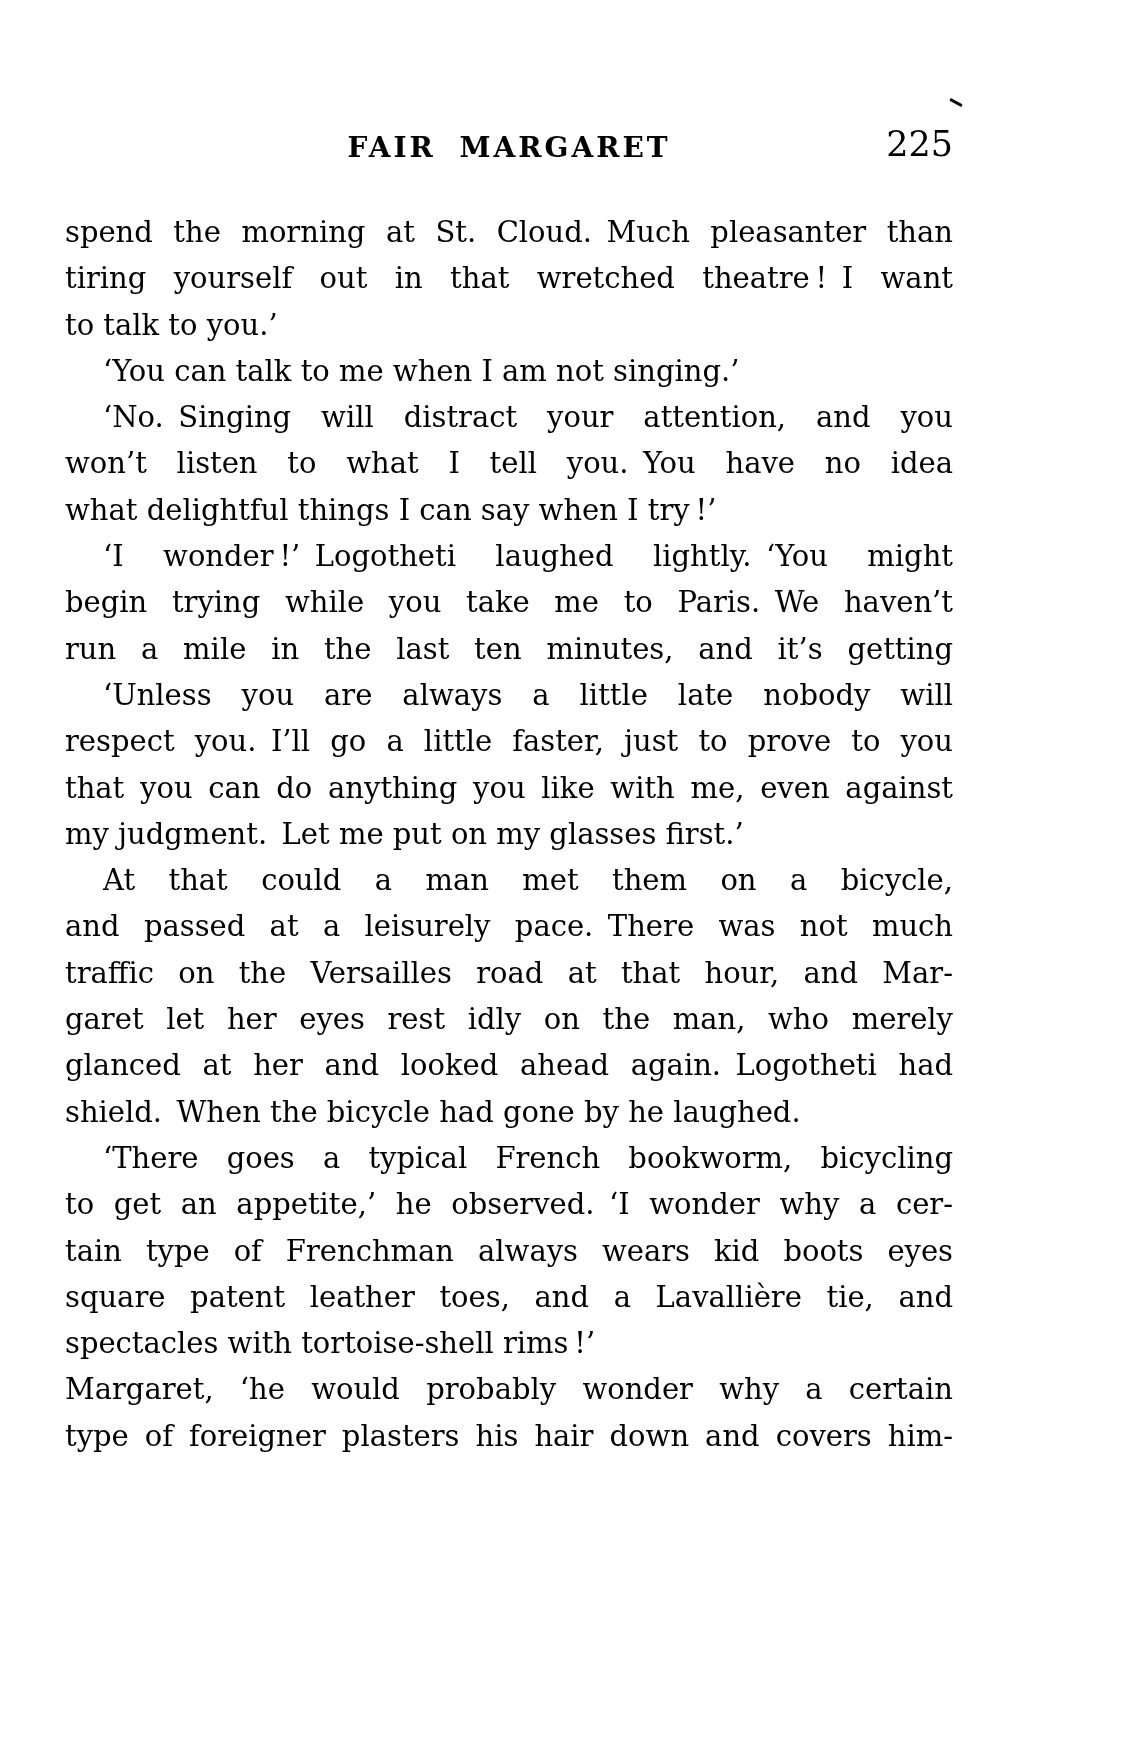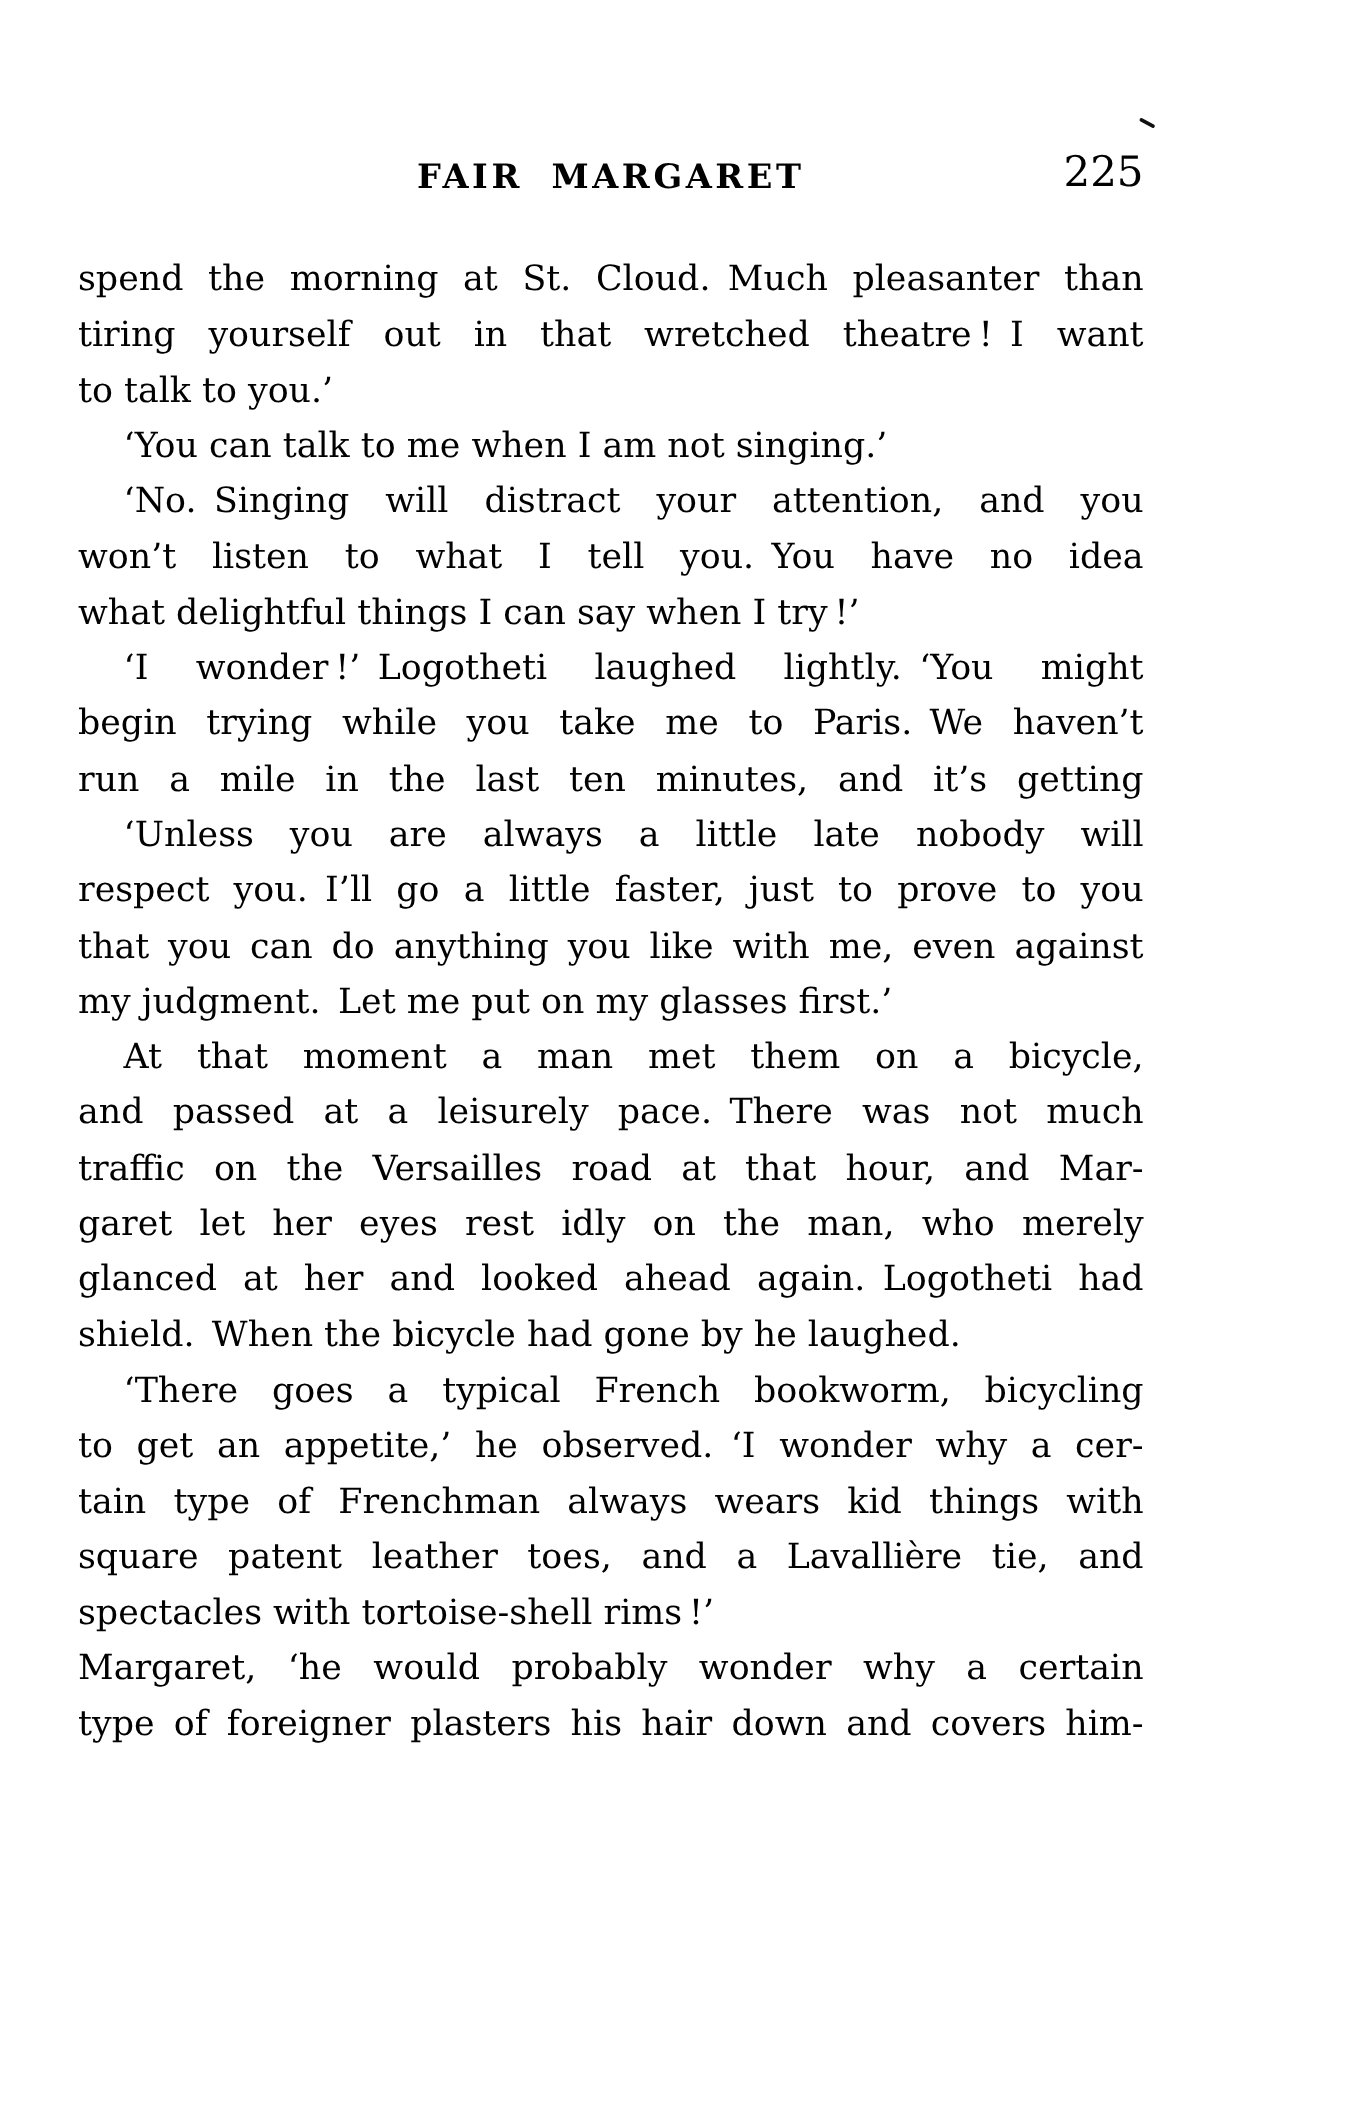--- a/index.html
+++ b/index.html
@@ -102,29 +102,29 @@
       <div class="line indent">‘No. Singing will distract your attention, and you</div>
       <div class="line">won’t listen to what I tell you. You have no idea</div>
       <div class="line end">what delightful things I can say when I try !’</div>
       <div class="line indent">‘I wonder !’ Logotheti laughed lightly. ‘You might</div>
       <div class="line">begin trying while you take me to Paris. We haven’t</div>
       <div class="line">run a mile in the last ten minutes, and it’s getting</div>
       <div class="line indent">‘Unless you are always a little late nobody will</div>
       <div class="line">respect you. I’ll go a little faster, just to prove to you</div>
       <div class="line">that you can do anything you like with me, even against</div>
       <div class="line end">my judgment. Let me put on my glasses first.’</div>
-      <div class="line indent">At that moment a man met them on a bicycle,</div>
+      <div class="line indent">At that could a man met them on a bicycle,</div>
       <div class="line">and passed at a leisurely pace. There was not much</div>
       <div class="line">traffic on the Versailles road at that hour, and Mar-</div>
       <div class="line">garet let her eyes rest idly on the man, who merely</div>
       <div class="line">glanced at her and looked ahead again. Logotheti had</div>
       <div class="line end">shield. When the bicycle had gone by he laughed.</div>
       <div class="line indent">‘There goes a typical French bookworm, bicycling</div>
       <div class="line">to get an appetite,’ he observed. ‘I wonder why a cer-</div>
-      <div class="line">tain type of Frenchman always wears kid things with</div>
+      <div class="line">tain type of Frenchman always wears kid boots eyes</div>
       <div class="line">square patent leather toes, and a Lavallière tie, and</div>
       <div class="line end">spectacles with tortoise-shell rims !’</div>
       <div class="line">Margaret, ‘he would probably wonder why a certain</div>
       <div class="line">type of foreigner plasters his hair down and covers him-</div>
     </div>
 
   <div class="signature">Q</div>
 
 </div>
 

